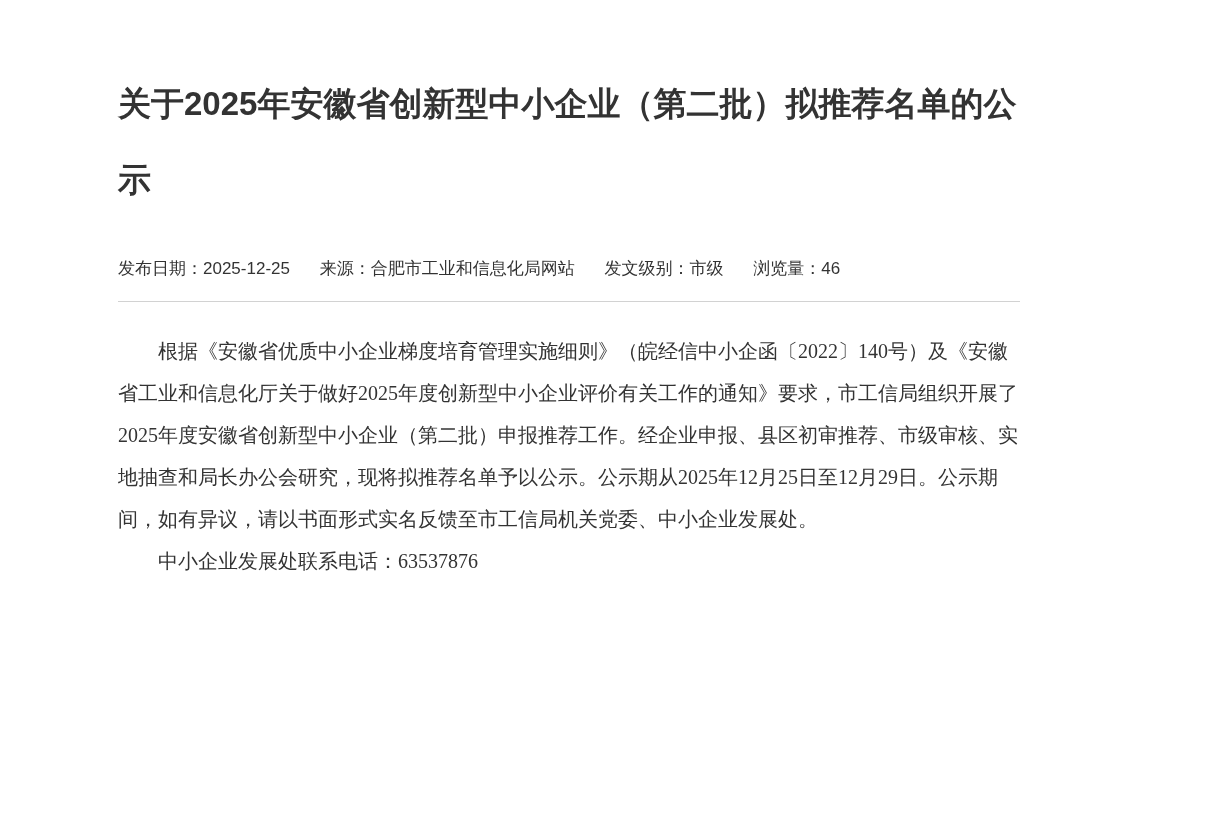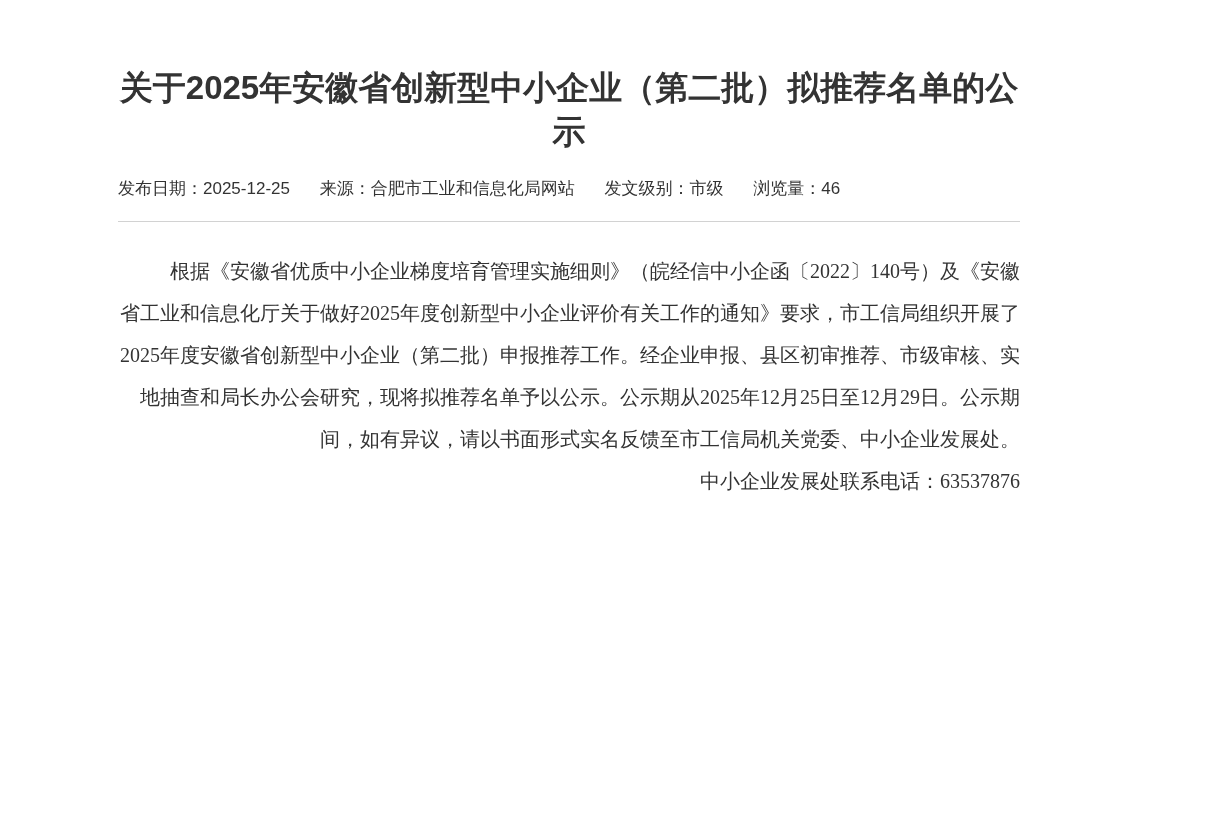--- a/index.html
+++ b/index.html
@@ -15,27 +15,27 @@
   }
   .page {
     margin-left: 118px;
     width: 902px;
   }
   .article-title {
     padding-top: 44px;
     font-family: "Liberation Sans", "DejaVu Sans", sans-serif;
     font-weight: bold;
     font-size: 33px;
-    line-height: 44px;
+    line-height: 76px;
     color: #333333;
-    text-align: center;
+    text-align: left;
     word-break: break-all;
   }
   .meta-row {
-    margin-top: 26px;
+    margin-top: 42px;
     font-size: 17px;
     line-height: 17px;
     color: #333333;
     font-family: "Liberation Sans", "DejaVu Sans", sans-serif;
     white-space: nowrap;
   }
   .meta-item {
     margin-right: 25px;
     display: inline-block;
   }
@@ -51,21 +51,21 @@
     font-family: "Liberation Serif", "DejaVu Serif", serif;
     font-size: 20px;
     line-height: 42px;
     color: #333333;
   }
   .content p {
     margin: 0;
     padding: 0;
     word-break: break-all;
   }
-  .indent { text-indent: 2em; text-align: right; }
+  .indent { text-indent: 2em; }
   .attachment-line { margin-top: 42px; }
   .signature-block {
     margin-top: 28px;
     text-align: right;
     padding-right: 60px;
   }
 </style>
 </head>
 <body>
 

